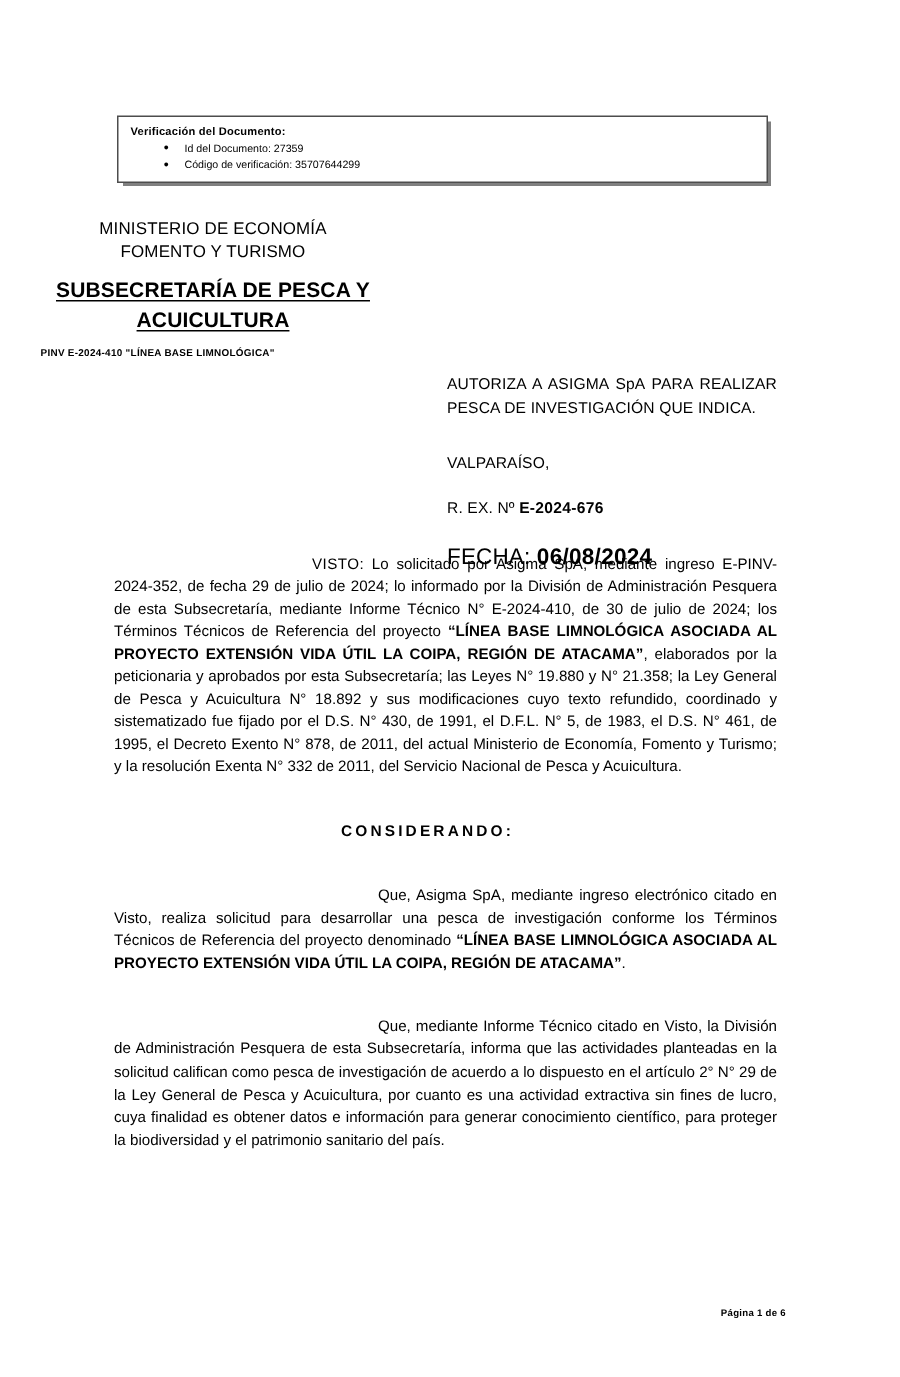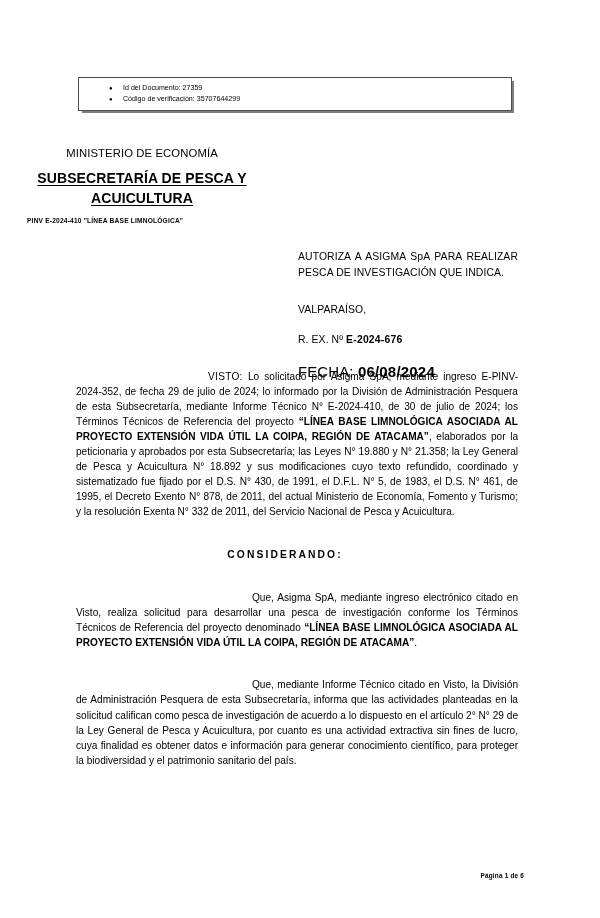--- a/index.html
+++ b/index.html
@@ -168,35 +168,37 @@
     font-weight: bold;
     letter-spacing: 0.2px;
     color: #000000;
   }
 </style>
 </head>
 <body>
 
 <div class="verif-wrap">
   <div class="verif-box">
+    <div class="verif-title">Verificación del Documento:</div>
     <ul class="verif-list">
       <li>
         <span class="bullet">●</span>
         <span>Id del Documento: 27359</span>
       </li>
       <li>
         <span class="bullet">●</span>
         <span>Código de verificación: 35707644299</span>
       </li>
     </ul>
   </div>
 </div>
 
 <div class="inst-header">
   <div class="inst-line">MINISTERIO DE ECONOMÍA</div>
+  <div class="inst-line">FOMENTO Y TURISMO</div>
   <div class="subsec">
     <span>SUBSECRETARÍA DE PESCA Y</span><br>
     <span>ACUICULTURA</span>
   </div>
   <div class="pinv">PINV E-2024-410 "LÍNEA BASE LIMNOLÓGICA"</div>
 </div>
 
 <div class="right-block">
   <div class="autoriza">AUTORIZA A ASIGMA SpA PARA REALIZAR PESCA DE INVESTIGACIÓN QUE INDICA.</div>
   <div class="valparaiso">VALPARAÍSO,</div>

